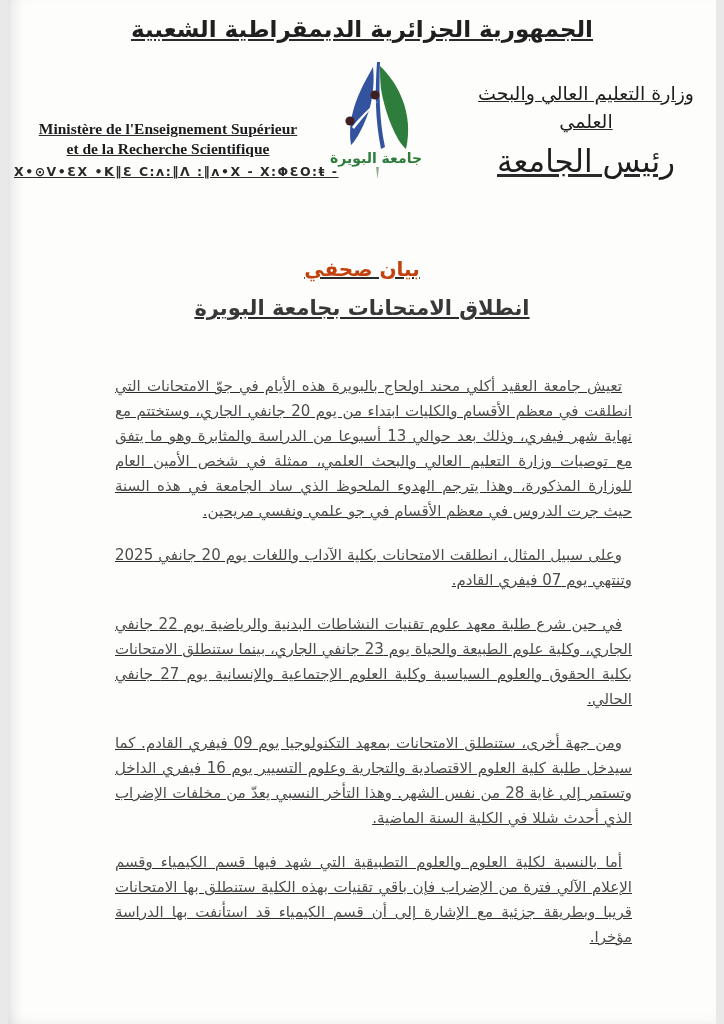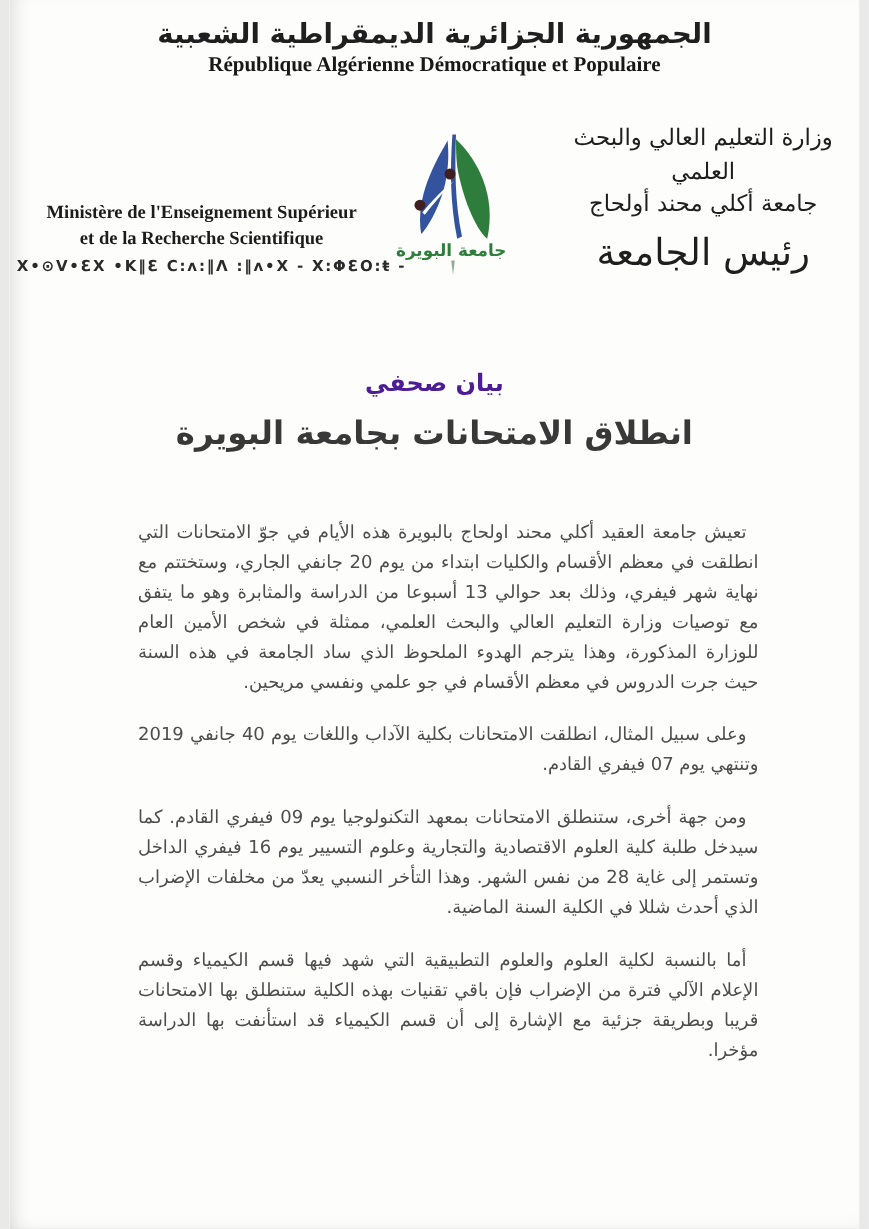--- a/index.html
+++ b/index.html
@@ -4,20 +4,21 @@
 <style>
   html,body{margin:0;padding:0;background:#e9e9e9;}
   .page{
     position:relative;
     width:708px;height:1024px;
     margin:0 auto;
     background:#fdfdfc;
     box-shadow:inset 14px 0 18px -14px rgba(0,0,0,.18), inset 0 -10px 20px -16px rgba(0,0,0,.10);
     overflow:hidden;
     color:#2b2b2b;
+    text-decoration:underline;
   }
   
   .republic-ar{
     padding-top:16px;
     text-align:center;
     font-family:"DejaVu Sans",sans-serif;
     font-size:23px;font-weight:bold;
     color:#1f1f1f;
     direction:rtl;
     letter-spacing:-0.5px;
@@ -55,26 +56,26 @@
     padding-left:26px;padding-top:2px;
   }
   .ar-min{font-size:19px;line-height:1.45;margin-top:28px;}
   .ar-univ{font-size:19px;line-height:1.45;}
   .ar-city{font-size:17px;line-height:1.5;}
   .ar-rector{font-size:31px;margin-top:8px;}
   
   .kicker{
     margin-top:78px;text-align:center;direction:rtl;
     font-family:"DejaVu Sans",sans-serif;
-    font-size:20px;font-weight:bold;color:#4c1d95;
+    font-size:20px;font-weight:bold;color:#c2410c;
   }
   .main-title{
     margin-top:15px;text-align:center;direction:rtl;
     font-family:"DejaVu Sans",sans-serif;
-    font-size:27px;font-weight:bold;color:#383838;
+    font-size:21px;font-weight:bold;color:#383838;
   }
   
   .body-text{
     direction:rtl;
     margin:54px 84px 0 107px;
     font-family:"DejaVu Sans",sans-serif;
     font-size:15px;line-height:25px;
     text-align:justify;
     color:#4d4d4d;
   }
@@ -84,21 +85,20 @@
     font-family:"DejaVu Sans",sans-serif;
     font-weight:bold;
   }
 </style>
 </head>
 <body>
 
 <div class="page">
 
   <div class="republic-ar">الجمهورية الجزائرية الديمقراطية الشعبية</div>
-  <div class="republic-fr">République Algérienne Démocratique et Populaire</div>
 
   <div class="header-cols">
 
     <div class="col-left">
       <div class="ministry">
         <div>Ministère de l'Enseignement Supérieur</div>
         <div>et de la Recherche Scientifique</div>
       </div>
       <div class="tifinagh-line">X•⊙V•ƐX •K‖Ɛ C:ʌ:‖Λ :‖ʌ•X - X:ΦƐO:ŧ -</div>
     </div>
@@ -119,29 +119,29 @@
         <circle cx="20" cy="60" r="4.6" fill="#3f2020"></circle>
 
         <text x="46" y="102" text-anchor="middle" class="logo-caption" font-size="14" fill="#2e7d3c">جامعة البويرة</text>
 
         <polygon points="46,106 49,106 47.5,118" fill="#8fae8f"></polygon>
       </svg>
     </div>
 
     <div class="col-right">
       <div class="ar-min">وزارة التعليم العالي والبحث العلمي</div>
-      <div class="ar-univ">جامعة أكلي محند أولحاج</div>
       <div class="ar-rector">رئيس الجامعة</div>
     </div>
 
   </div>
 
   <div class="kicker">بيان صحفي</div>
   <div class="main-title">انطلاق الامتحانات بجامعة البويرة</div>
 
   <div class="body-text">
     <p>تعيش جامعة العقيد أكلي محند اولحاج بالبويرة هذه الأيام في جوّ الامتحانات التي انطلقت في معظم الأقسام والكليات ابتداء من يوم 20 جانفي الجاري، وستختتم مع نهاية شهر فيفري، وذلك بعد حوالي 13 أسبوعا من الدراسة والمثابرة وهو ما يتفق مع توصيات وزارة التعليم العالي والبحث العلمي، ممثلة في شخص الأمين العام للوزارة المذكورة، وهذا يترجم الهدوء الملحوظ الذي ساد الجامعة في هذه السنة حيث جرت الدروس في معظم الأقسام في جو علمي ونفسي مريحين.</p>
-    <p>وعلى سبيل المثال، انطلقت الامتحانات بكلية الآداب واللغات يوم 40 جانفي 2019 وتنتهي يوم 07 فيفري القادم.</p>
+    <p>وعلى سبيل المثال، انطلقت الامتحانات بكلية الآداب واللغات يوم 20 جانفي 2025 وتنتهي يوم 07 فيفري القادم.</p>
+    <p>في حين شرع طلبة معهد علوم تقنيات النشاطات البدنية والرياضية يوم 22 جانفي الجاري، وكلية علوم الطبيعة والحياة يوم 23 جانفي الجاري، بينما ستنطلق الامتحانات بكلية الحقوق والعلوم السياسية وكلية العلوم الإجتماعية والإنسانية يوم 27 جانفي الحالي.</p>
     <p>ومن جهة أخرى، ستنطلق الامتحانات بمعهد التكنولوجيا يوم 09 فيفري القادم. كما سيدخل طلبة كلية العلوم الاقتصادية والتجارية وعلوم التسيير يوم 16 فيفري الداخل وتستمر إلى غاية 28 من نفس الشهر. وهذا التأخر النسبي يعدّ من مخلفات الإضراب الذي أحدث شللا في الكلية السنة الماضية.</p>
     <p>أما بالنسبة لكلية العلوم والعلوم التطبيقية التي شهد فيها قسم الكيمياء وقسم الإعلام الآلي فترة من الإضراب فإن باقي تقنيات بهذه الكلية ستنطلق بها الامتحانات قريبا وبطريقة جزئية مع الإشارة إلى أن قسم الكيمياء قد استأنفت بها الدراسة مؤخرا.</p>
   </div>
 
 </div>
 
 </body></html>

